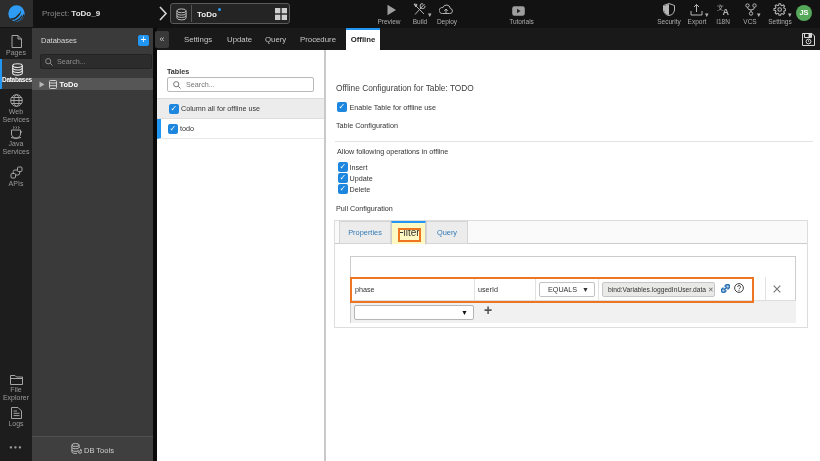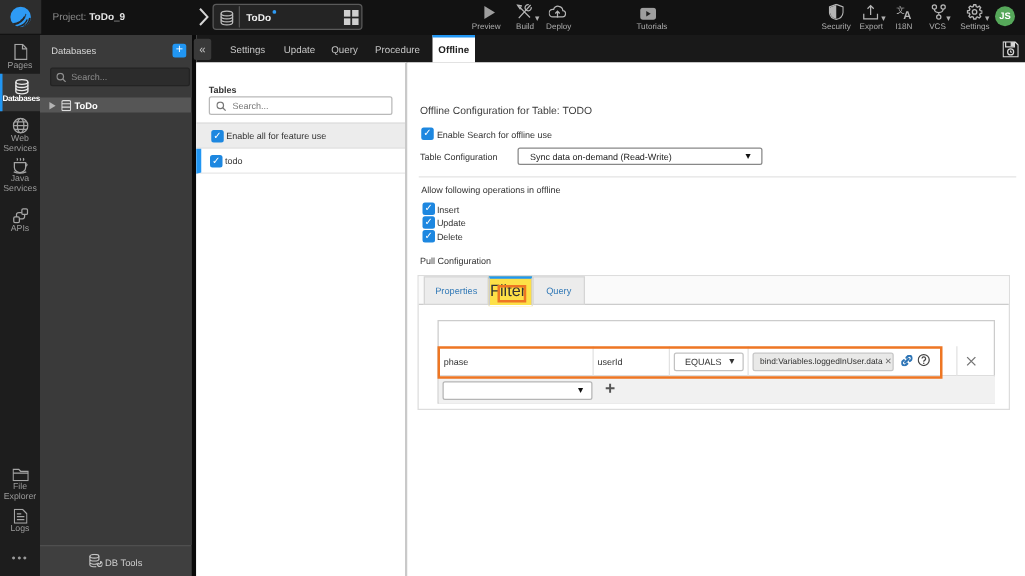--- a/index.html
+++ b/index.html
@@ -244,49 +244,48 @@
 
 <div id="tablespanel">
   <div class="t">Tables</div>
   <svg class="abs" style="left:16px;top:31px" width="8" height="8" viewBox="0 0 8 8" fill="none" stroke="#777">
       <circle cx="3.2" cy="3.2" r="2.6"></circle>
       <path d="M5.2 5.2 L7.5 7.5"></path>
     </svg>
   <div id="tblsearch">Search...</div>
   <div id="row-enable">
       <span class="bluecb" style="left:12px;top:5px"></span>
-      <span class="rowlbl" style="left:24px;top:5px">Enable all for feature use</span>
+      <span class="rowlbl" style="left:24px;top:5px">Column all for offline use</span>
     </div>
   <div id="row-todo">
       <span class="bluecb" style="left:7px;top:5px"></span>
       <span class="rowlbl" style="left:19px;top:5px">todo</span>
     </div>
 </div>
 
 <div id="maindiv"></div>
 <div id="main">
   <div class="h1" style="top:33px">Offline Configuration for Table: TODO</div>
   <span class="bluecb" style="left:11px;top:52px"></span>
-  <div class="cbl" style="left:23.5px;top:53px">Enable Search for offline use</div>
+  <div class="cbl" style="left:23.5px;top:53px">Enable Table for offline use</div>
   <div class="cbl" style="left:10px;top:71px">Table Configuration</div>
-  <div style="position:absolute;left:88px;top:68px;width:196px;height:14px;border:1px solid #888;border-radius:2px;font-size:7.2px;line-height:13px;padding-left:9px;color:#222">Sync data on-demand (Read-Write)<span style="position:absolute;right:7px;top:0px;font-size:7px;color:#111">▼</span></div>
   <div style="position:absolute;left:9px;top:91px;width:478px;height:1px;background:#e3e3e3"></div>
   <div class="cbl" style="left:11px;top:97px">Allow following operations in offline</div>
   <span class="bluecb" style="left:12px;top:112px"></span>
     <div class="cbl" style="left:23.5px;top:113px">Insert</div>
   <span class="bluecb" style="left:12px;top:123px"></span>
     <div class="cbl" style="left:23.5px;top:124px">Update</div>
   <span class="bluecb" style="left:12px;top:134px"></span>
     <div class="cbl" style="left:23.5px;top:135px">Delete</div>
   <div class="cbl" style="left:10px;top:154px">Pull Configuration</div>
 
   <div id="pullbox" style="position:absolute;left:8px;top:170px;width:474px;height:108px;border:1px solid #ddd;background:#fff">
     <div style="position:absolute;left:0;top:0;width:472px;height:23px;border-bottom:1px solid #ccc;background:#fafafa"></div>
     <div style="position:absolute;left:4px;top:0px;width:52px;height:23px;background:#ececec;border:1px solid #d5d5d5;color:#337ab7;font-size:7.4px;text-align:center;line-height:22px">Properties</div>
-    <div style="position:absolute;left:56px;top:0px;width:35px;height:24px;background:#fde047;border:1px solid #ccc;border-top:2px solid #2196f3;border-bottom:1px solid #fff;color:#333;font-size:13px;text-align:left;line-height:20px">Filter</div>
+    <div style="position:absolute;left:56px;top:0px;width:35px;height:24px;background:#fef9c3;border:1px solid #ccc;border-top:2px solid #2196f3;border-bottom:1px solid #fff;color:#333;font-size:10px;text-align:center;line-height:20px">Filter</div>
     <div style="position:absolute;left:91px;top:0px;width:42px;height:23px;background:#ececec;border:1px solid #d5d5d5;color:#337ab7;font-size:7.4px;text-align:center;line-height:22px">Query</div>
     <div class="orange" style="left:63px;top:7px;width:23px;height:14px"></div>
 
     <div id="ftable" style="position:absolute;left:15px;top:35px;width:446px;height:67px;border:1px solid #ccc">
       <div style="position:absolute;left:0;top:20px;width:445px;height:24px;border-bottom:1px solid #ddd;font-size:7.2px;color:#333">
         <span style="position:absolute;left:4px;top:8px">phase</span>
         <span style="position:absolute;left:127px;top:8px">userId</span>
         <span style="position:absolute;left:123px;top:0;width:1px;height:24px;background:#e2e2e2"></span>
         <span style="position:absolute;left:184px;top:0;width:1px;height:24px;background:#e2e2e2"></span>
         <span style="position:absolute;left:247px;top:0;width:1px;height:24px;background:#e2e2e2"></span>

